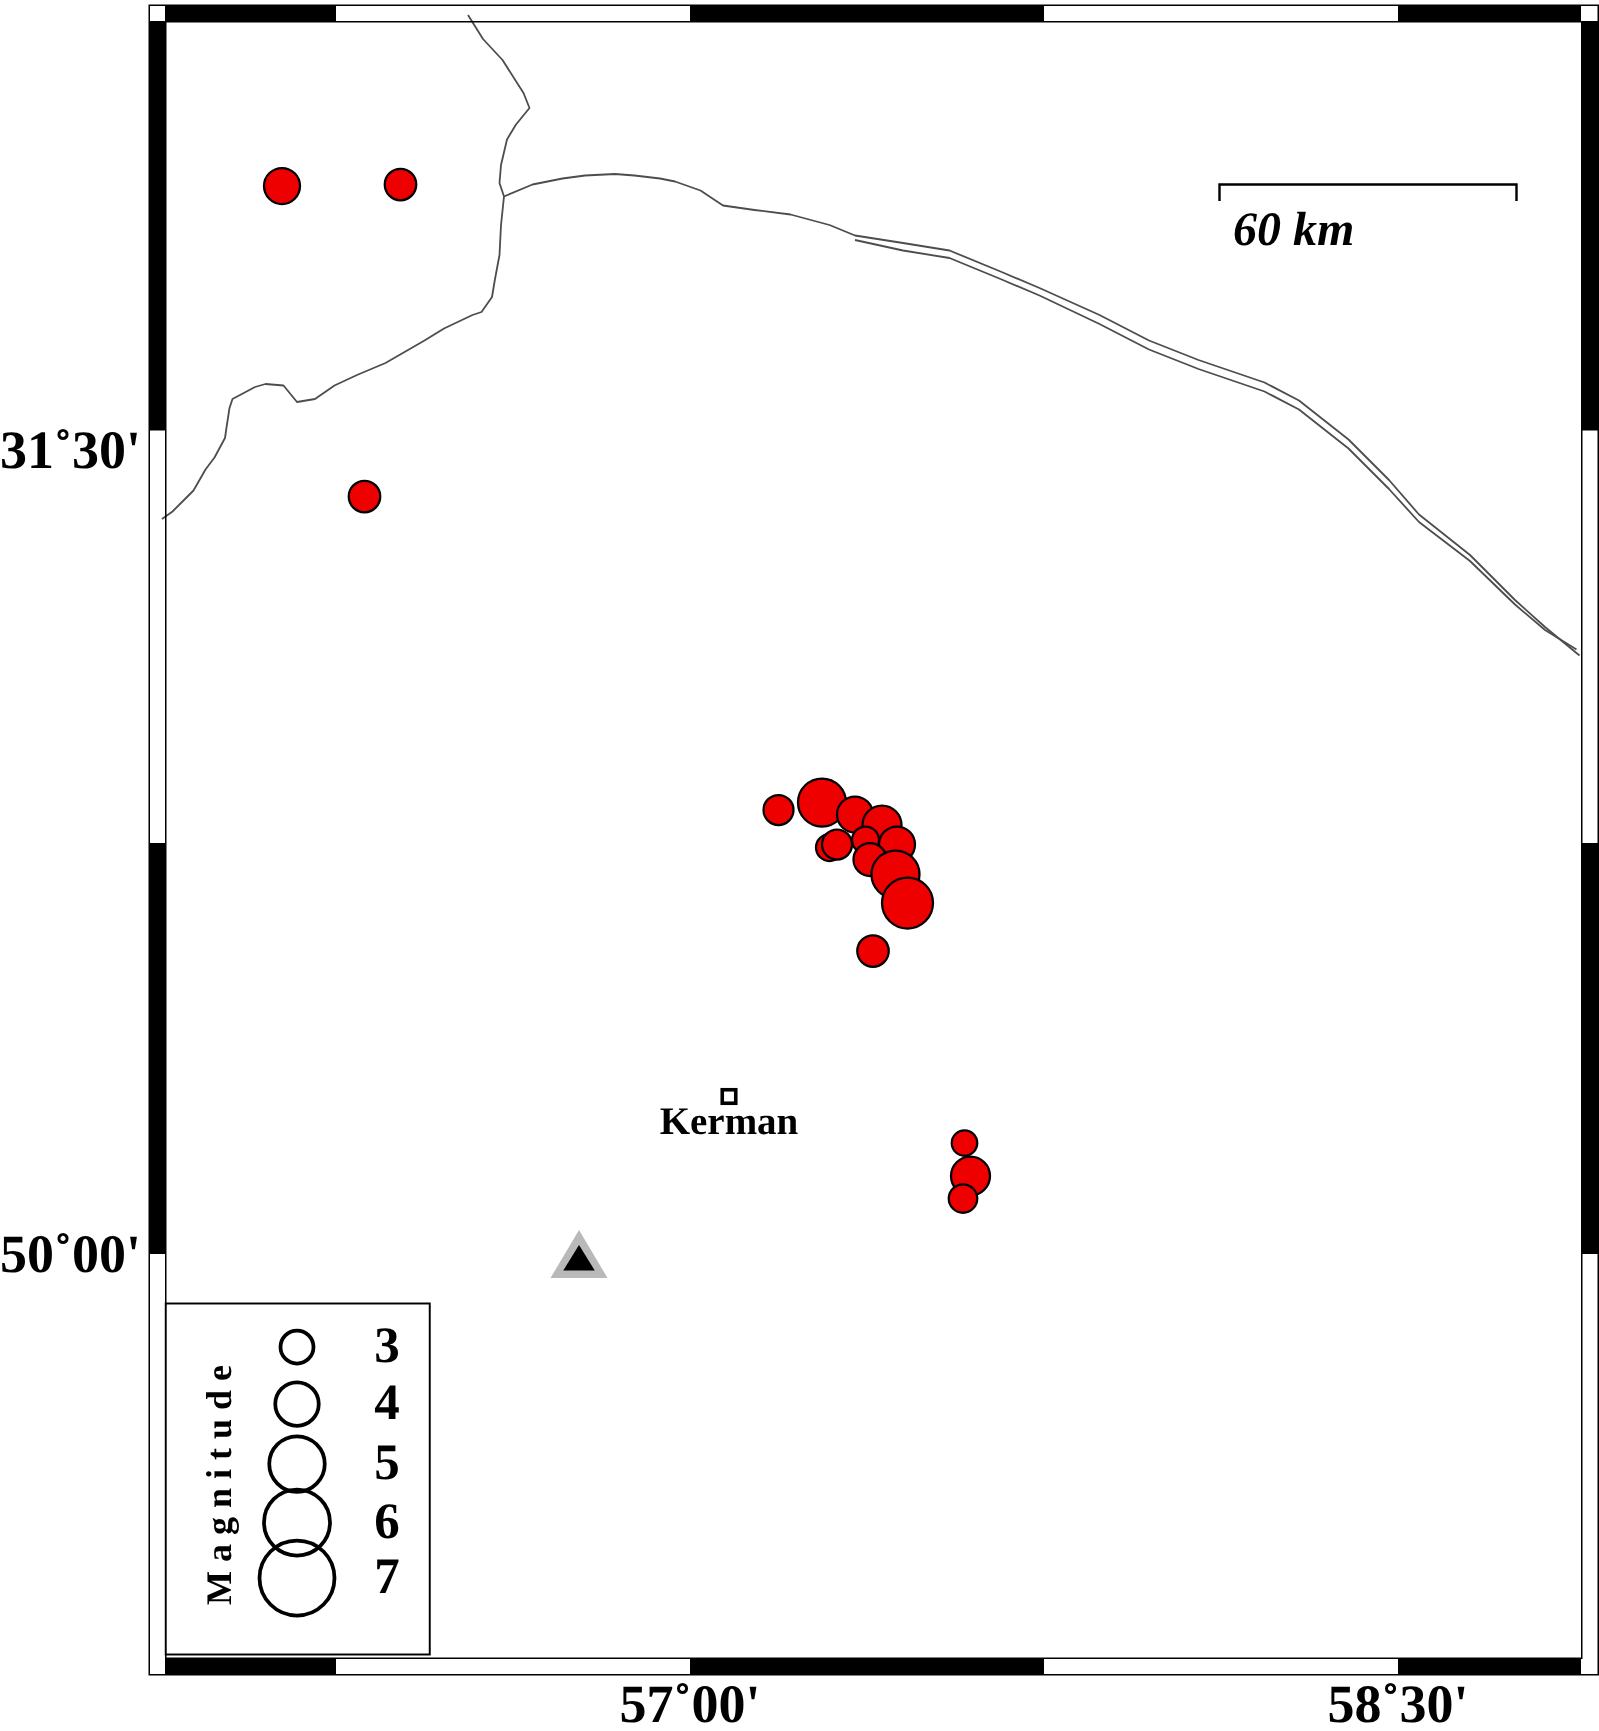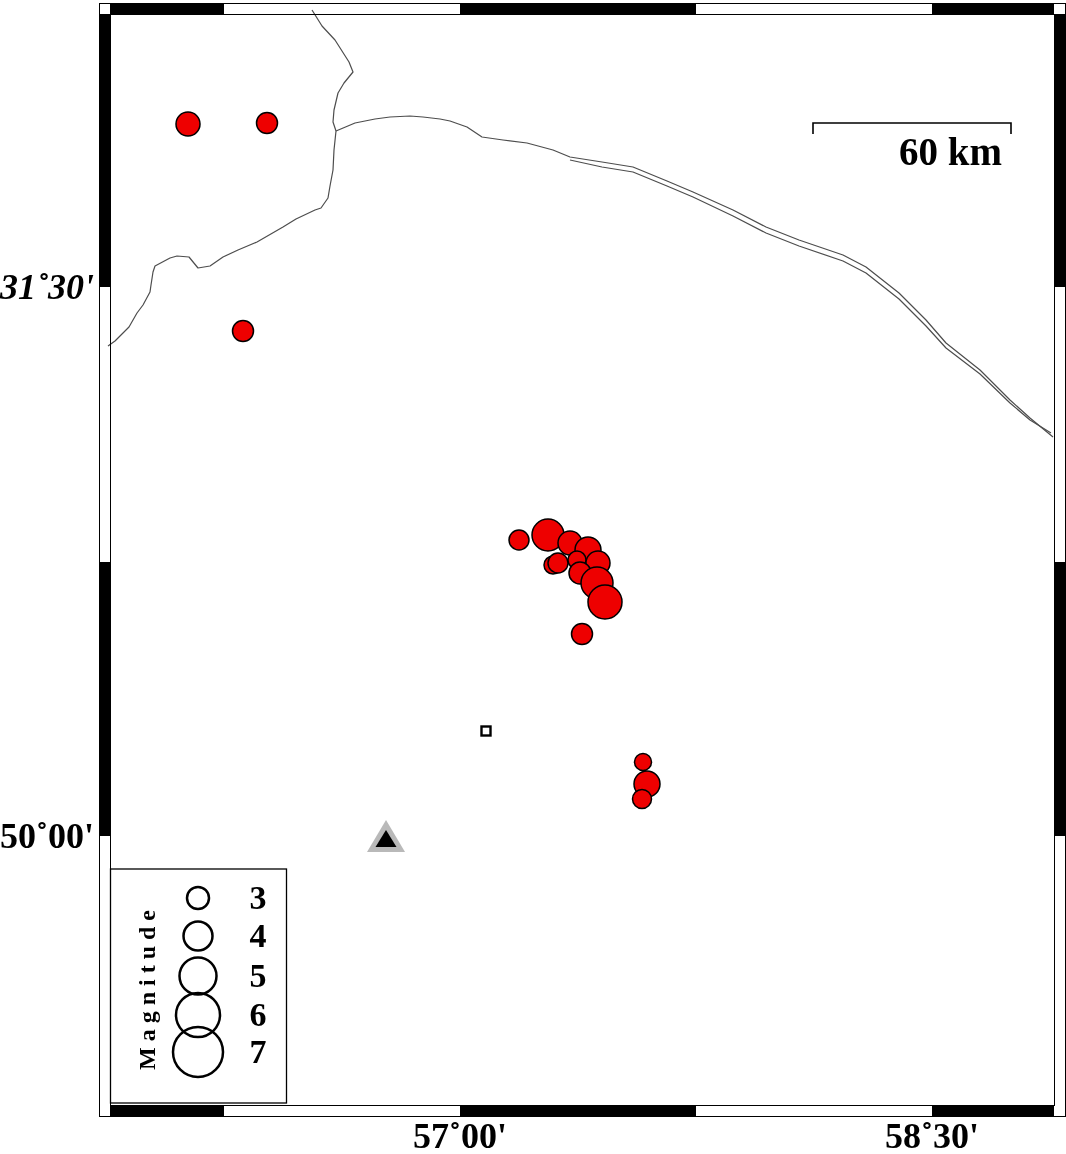--- a/index.html
+++ b/index.html
@@ -3,26 +3,26 @@
 <meta charset="utf-8">
 <style>
   html,body{margin:0;padding:0;background:#ffffff;}
   .stage{
     position:relative;width:1066px;height:1154px;background:#ffffff;overflow:hidden;
     font-family:"Liberation Serif","DejaVu Serif",serif;
   }
   #map-svg{position:absolute;left:0;top:0;}
   .lbl{position:absolute;color:#000;font-weight:bold;white-space:nowrap;}
   .lat-label{left:0;width:90px;text-align:right;font-size:36px;height:48px;line-height:48px;}
-  #lat0{top:263px;font-style:italic;}
+  #lat0{top:276px;}
   #lat1{top:812px;}
   .lon-label{width:180px;text-align:center;font-size:36px;top:1116px;height:40px;line-height:40px;}
   #lon0{left:370px;}
   #lon1{left:842px;}
-  .scale-label{left:822px;top:132px;width:180px;text-align:right;font-size:39px;height:40px;line-height:40px;}
+  .scale-label{left:822px;top:132px;width:180px;text-align:left;font-size:32px;height:40px;line-height:40px;font-style:italic;}
   .city-label{left:396px;top:734px;width:180px;text-align:center;font-size:26px;height:28px;line-height:28px;}
   .legend-title{
     left:47px;top:972px;width:200px;height:30px;line-height:30px;text-align:center;
     font-size:24px;letter-spacing:6px;transform:rotate(-90deg);
   }
   .legend-num{left:236px;width:44px;text-align:center;font-size:34px;height:36px;line-height:36px;}
   #mag0{top:880px;}
   #mag1{top:918px;}
   #mag2{top:958px;}
   #mag3{top:997px;}
@@ -79,20 +79,21 @@
     </svg>
 
   <div class="lbl lat-label" id="lat0">31˚30'</div>
   <div class="lbl lat-label" id="lat1">50˚00'</div>
 
   <div class="lbl lon-label" id="lon0">57˚00'</div>
   <div class="lbl lon-label" id="lon1">58˚30'</div>
 
   <div class="lbl scale-label">60 km</div>
 
+  <div class="lbl city-label">Kerman</div>
 
   <div class="lbl legend-title">Magnitude</div>
 
   <div class="lbl legend-num" id="mag0">3</div>
   <div class="lbl legend-num" id="mag1">4</div>
   <div class="lbl legend-num" id="mag2">5</div>
   <div class="lbl legend-num" id="mag3">6</div>
   <div class="lbl legend-num" id="mag4">7</div>
 </div>
 

